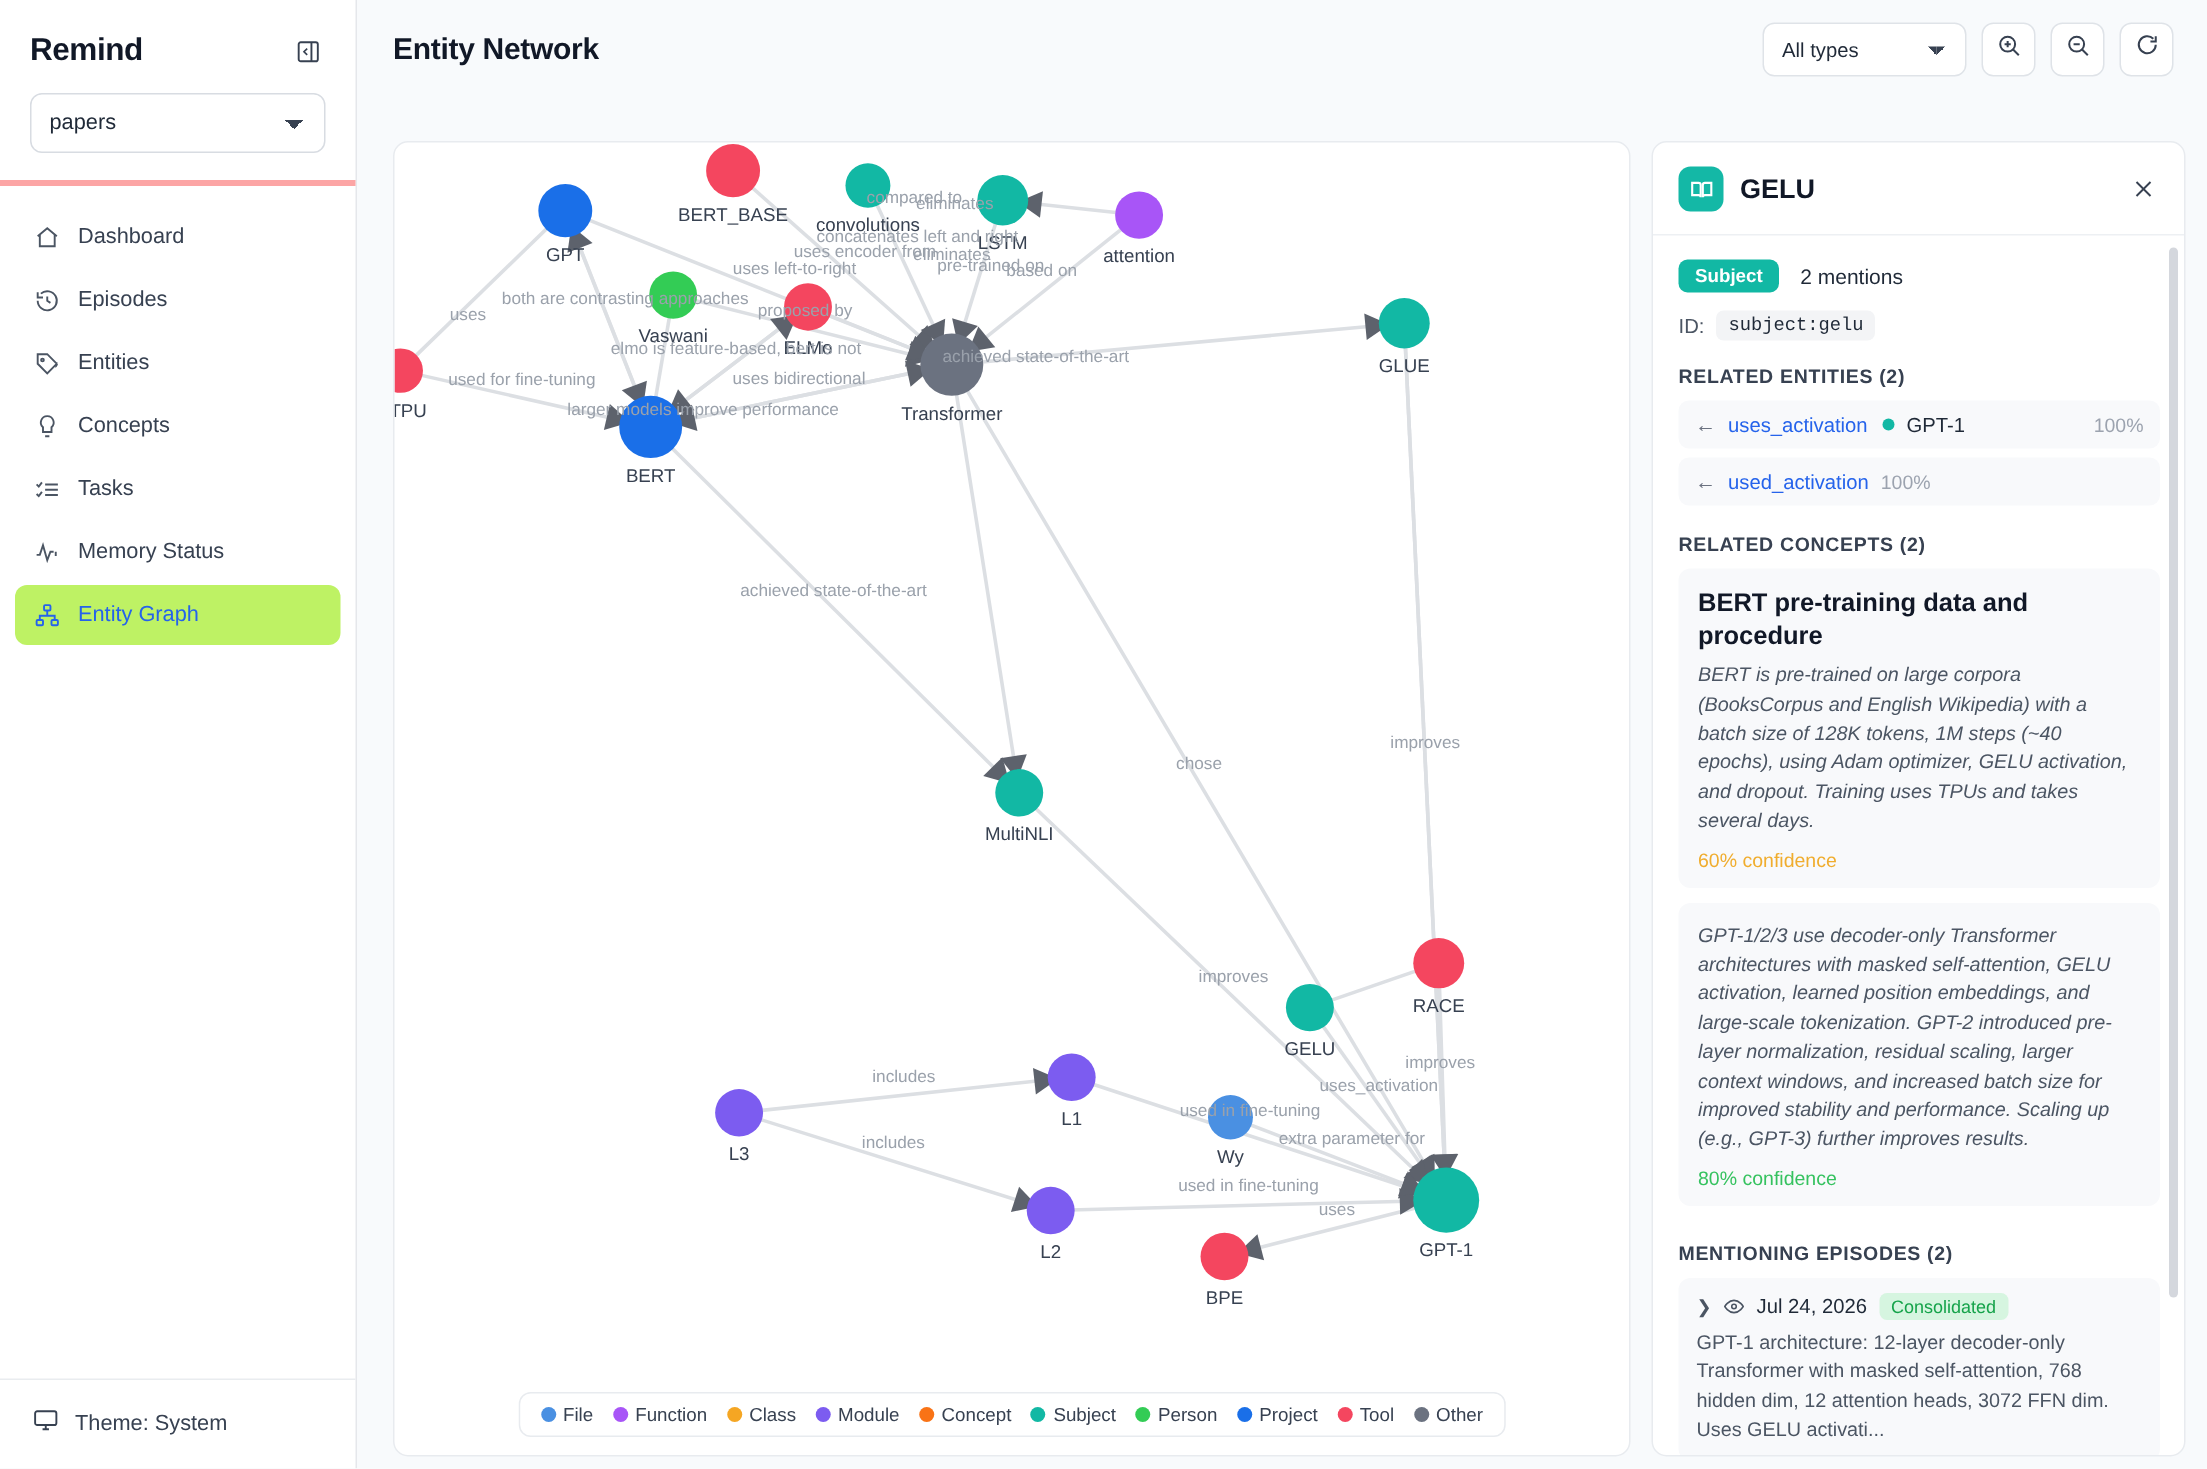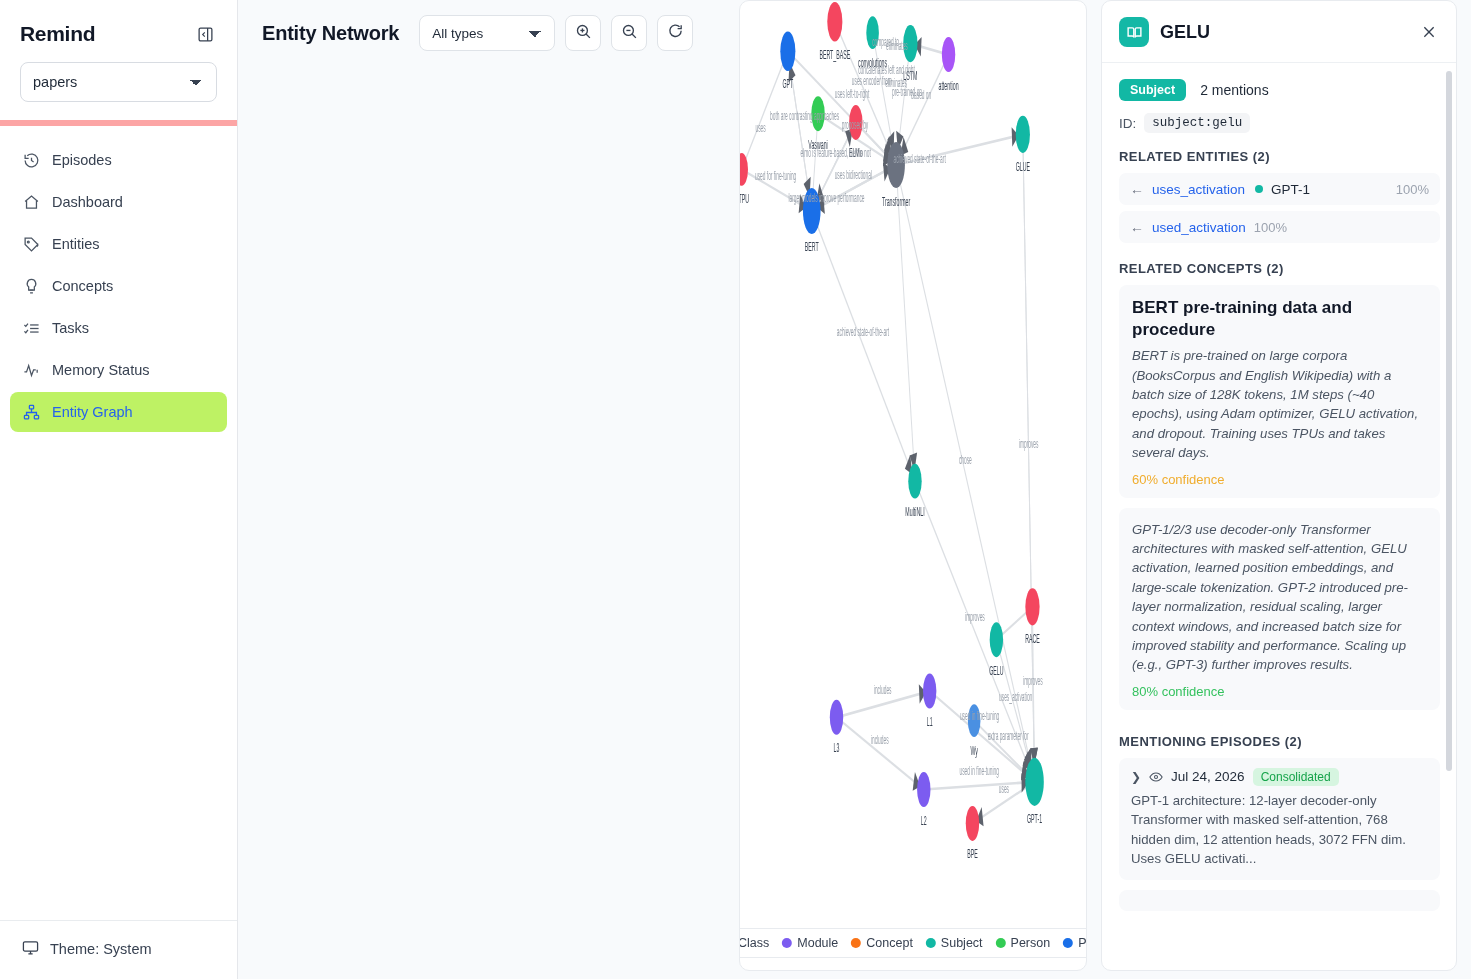--- a/index.html
+++ b/index.html
@@ -14,21 +14,21 @@
   }
   #app { display: flex; width: 1471px; height: 979px; }
 
   
   .sidebar {
     width: 238px; min-width: 238px; height: 979px;
     background: #ffffff;
     border-right: 1px solid #e5e7eb;
     display: flex; flex-direction: column;
   }
-  .sb-head { padding: 22px 20px 18px 20px; border-bottom: 6px solid #fca5a5; }
+  .sb-head { padding: 22px 20px 18px 20px; border-bottom: 4px solid #fca5a5; }
   .sb-title-row { display: flex; align-items: center; justify-content: space-between; }
   .sb-brand { font-size: 21px; font-weight: bold; letter-spacing: -0.3px; color: #111827; }
   .collapse-btn {
     width: 24px; height: 24px; display: flex; align-items: center; justify-content: center;
     cursor: pointer; color: #374151;
   }
   .sb-select {
     margin-top: 16px; width: 100%; height: 40px;
     border: 1px solid #d8dce2; border-radius: 8px;
     background: #fff; color: #1f2937;
@@ -50,21 +50,21 @@
     border-radius: 8px; cursor: pointer;
     font-size: 14.5px; color: #374151;
   }
   .nav-item .ico { width: 18px; height: 18px; display: flex; align-items: center; justify-content: center; color: #4b5563; flex: 0 0 18px; }
   .nav-item.active { background: #bef264; color: #2563eb; }
   .nav-item.active .ico { color: #2563eb; }
   .sb-foot { border-top: 1px solid #e9ecef; padding: 18px 20px 20px 22px; }
   .theme-row { display: flex; align-items: center; gap: 11px; font-size: 14.5px; color: #374151; cursor: pointer; }
 
   
-  .main { flex: 1; display: flex; flex-direction: row; background: #f8fafc; min-width: 0; }
+  .main { flex: 1; display: flex; flex-direction: column; background: #f8fafc; min-width: 0; gap: 28px; }
   .topbar {
     height: 66px; display: flex; align-items: center;
     padding: 0 22px 0 24px; gap: 10px;
   }
   .page-title { font-size: 20px; font-weight: bold; color: #111827; letter-spacing: -0.2px; }
   .topbar-spacer { flex: 1; }
   .type-select {
     height: 36px; width: 136px;
     border: 1px solid #dfe3e8; border-radius: 8px; background: #fff;
     font-size: 13.5px; color: #1f2937; padding: 0 12px;
@@ -206,35 +206,35 @@
       </div>
       <select class="sb-select">
         <option>papers</option>
       </select>
     </div>
 
     <nav class="sb-nav">
       <div class="nav-item">
         <span class="ico">
           <svg width="17" height="17" viewBox="0 0 24 24" fill="none" stroke="currentColor" stroke-width="1.8">
+              <path d="M3 10.5L12 3l9 7.5"></path>
+              <path d="M5 9.5V20h14V9.5"></path>
+            </svg>
+        </span>
+        <span>Dashboard</span>
+      </div>
+      <div class="nav-item">
+        <span class="ico">
+          <svg width="17" height="17" viewBox="0 0 24 24" fill="none" stroke="currentColor" stroke-width="1.8">
               <path d="M3 12a9 9 0 1 0 3-6.7"></path>
               <polyline points="3 4 3 9 8 9"></polyline>
               <polyline points="12 8 12 12 15 14"></polyline>
             </svg>
         </span>
         <span>Episodes</span>
-      </div>
-      <div class="nav-item">
-        <span class="ico">
-          <svg width="17" height="17" viewBox="0 0 24 24" fill="none" stroke="currentColor" stroke-width="1.8">
-              <path d="M3 10.5L12 3l9 7.5"></path>
-              <path d="M5 9.5V20h14V9.5"></path>
-            </svg>
-        </span>
-        <span>Dashboard</span>
       </div>
       <div class="nav-item">
         <span class="ico">
           <svg width="17" height="17" viewBox="0 0 24 24" fill="none" stroke="currentColor" stroke-width="1.8">
               <path d="M20.6 13.4 12 22l-9-9V4h9l8.6 8.6a1.5 1.5 0 0 1 0 2.1z" transform="translate(0,-1)"></path>
               <circle cx="7.5" cy="8.5" r="1.3"></circle>
             </svg>
         </span>
         <span>Entities</span>
       </div>

